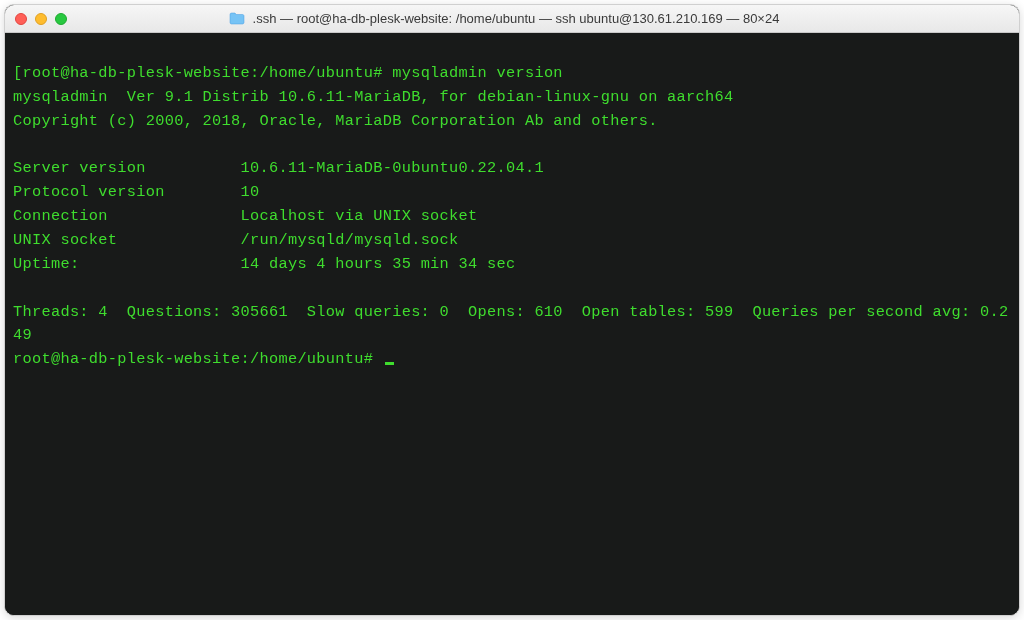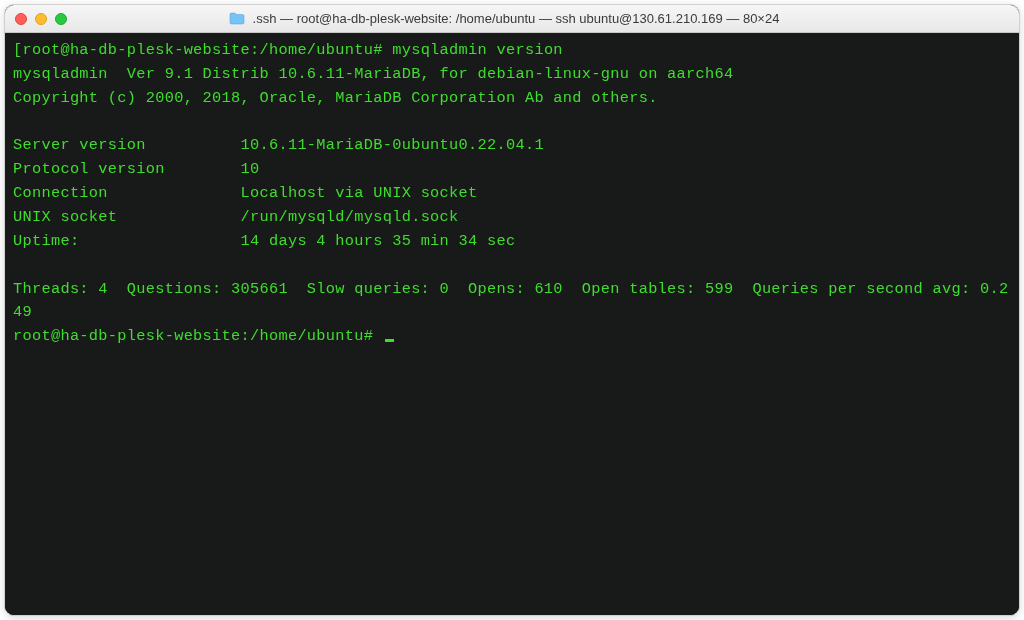--- a/index.html
+++ b/index.html
@@ -79,20 +79,21 @@
       background: #181a19;
       padding: 6px 8px;
       font-size: 15.3px;
       line-height: 1.56;
       color: #3fdd2e;
       font-family: Menlo, Monaco, "Courier New", monospace;
       letter-spacing: 0.3px;
       overflow: hidden;
       white-space: pre-wrap;
       word-break: break-all;
+      margin-top: 23px;
     }
     .terminal-body pre {
       font-family: inherit;
       font-size: inherit;
       white-space: pre-wrap;
       word-break: break-all;
     }
     .cursor {
       display: inline-block;
       width: 9px;

